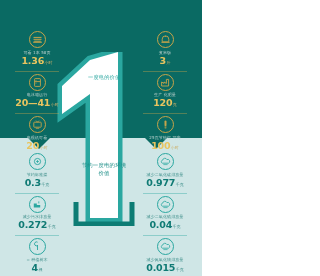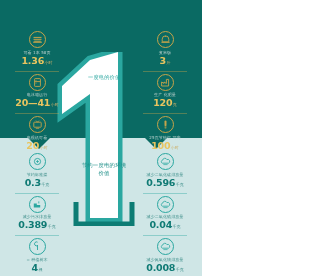--- a/index.html
+++ b/index.html
@@ -260,21 +260,21 @@
 
     <div class="stat">
       <div class="badge">
         <svg width="11" height="11" viewBox="0 0 11 11">
           <path d="M1.8 8.6 V4.6 h3 V6 h3.4 v2.6 z" fill="#2aa7a0"></path>
           <path d="M6.8 4.4 V2.4" stroke="#2aa7a0" stroke-width=".8"></path>
         </svg>
       </div>
       <div class="stat-title">减少污水排放量</div>
       <div class="stat-value">
-        <span>0.389</span><span class="stat-unit">千克</span>
+        <span>0.272</span><span class="stat-unit">千克</span>
       </div>
     </div>
 
     <div class="stat">
       <div class="badge">
         <svg width="11" height="11" viewBox="0 0 11 11">
           <path d="M5.5 9 V4" stroke="#2aa7a0" stroke-width=".9"></path>
           <path d="M5.5 4.6 a2 2 0 1 1 .1 -3.4" stroke="#2aa7a0" stroke-width=".9" fill="none"></path>
         </svg>
       </div>
@@ -289,21 +289,21 @@
 
     <div class="stat">
       <div class="badge">
         <svg width="11" height="11" viewBox="0 0 11 11">
           <path d="M2.4 7.2 a1.6 1.6 0 0 1 .3 -3.1 a2.2 2.2 0 0 1 4.2 -.5 a1.8 1.8 0 0 1 1.7 3.6 z" stroke="#2aa7a0" stroke-width=".8" fill="none"></path>
           <path d="M3.4 8.6 H7.6" stroke="#2aa7a0" stroke-width=".7"></path>
         </svg>
       </div>
       <div class="stat-title">减少二氧化碳排放量</div>
       <div class="stat-value">
-        <span>0.596</span><span class="stat-unit">千克</span>
+        <span>0.977</span><span class="stat-unit">千克</span>
       </div>
     </div>
 
     <div class="stat">
       <div class="badge">
         <svg width="11" height="11" viewBox="0 0 11 11">
           <path d="M2.4 7.2 a1.6 1.6 0 0 1 .3 -3.1 a2.2 2.2 0 0 1 4.2 -.5 a1.8 1.8 0 0 1 1.7 3.6 z" stroke="#2aa7a0" stroke-width=".8" fill="none"></path>
           <path d="M3.4 8.6 H7.6" stroke="#2aa7a0" stroke-width=".7"></path>
         </svg>
       </div>
@@ -315,18 +315,18 @@
 
     <div class="stat">
       <div class="badge">
         <svg width="11" height="11" viewBox="0 0 11 11">
           <path d="M2.4 7.2 a1.6 1.6 0 0 1 .3 -3.1 a2.2 2.2 0 0 1 4.2 -.5 a1.8 1.8 0 0 1 1.7 3.6 z" stroke="#2aa7a0" stroke-width=".8" fill="none"></path>
           <path d="M3.4 8.6 H7.6" stroke="#2aa7a0" stroke-width=".7"></path>
         </svg>
       </div>
       <div class="stat-title">减少氮氧化物排放量</div>
       <div class="stat-value">
-        <span>0.008</span><span class="stat-unit">千克</span>
+        <span>0.015</span><span class="stat-unit">千克</span>
       </div>
     </div>
   </div>
 
 </div>
 
 </body></html>

